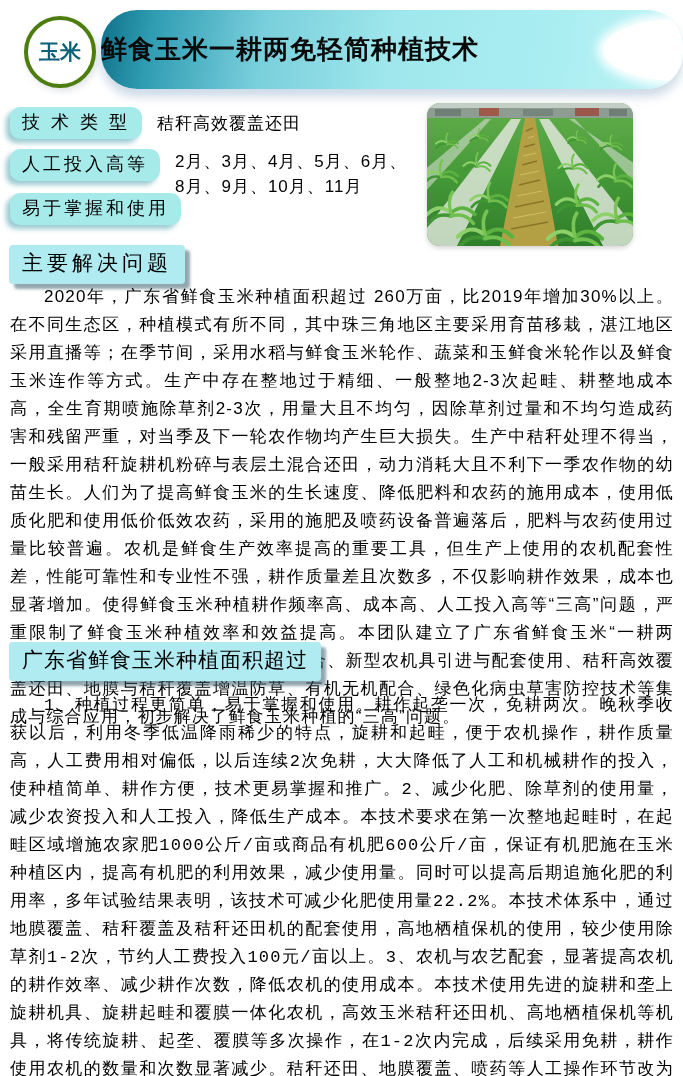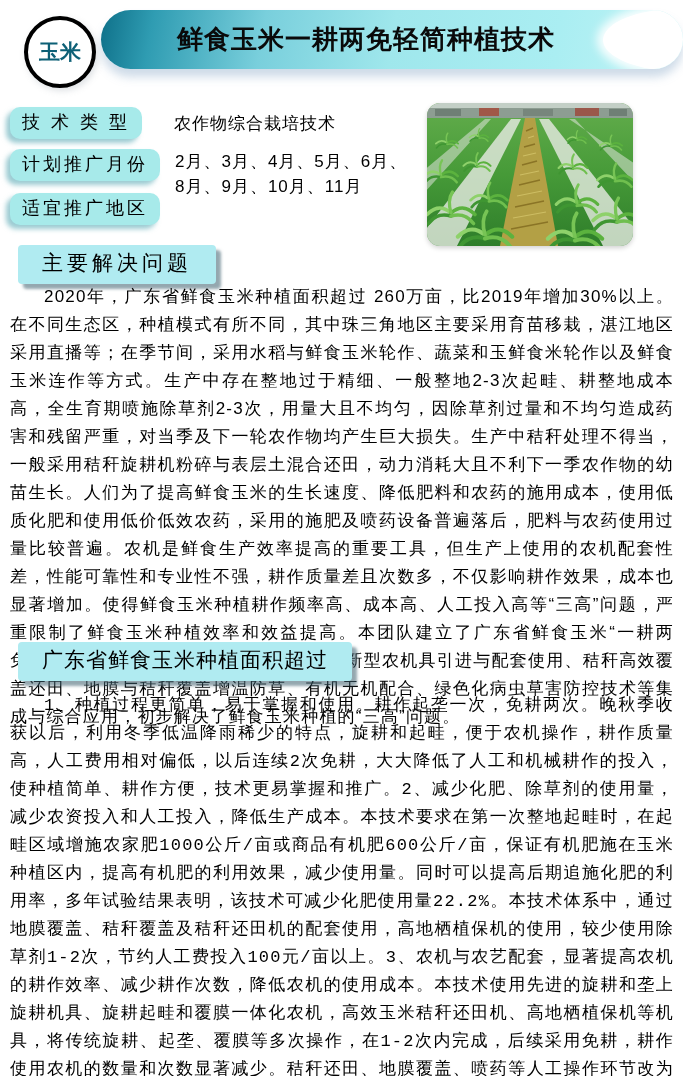--- a/index.html
+++ b/index.html
@@ -3,68 +3,68 @@
 <meta charset="utf-8">
 <style>
   html,body { margin:0; padding:0; background:#ffffff; }
   body { font-family:"Liberation Sans","DejaVu Sans",sans-serif; }
   #page {
     position:relative; width:683px; height:1076px; background:#ffffff; overflow:hidden;
   }
 
   
   .banner {
-    position:absolute; left:101px; top:10px; width:582px; height:59px;
+    position:absolute; left:101px; top:10px; width:582px; height:79px;
     border-radius:36px;
     background:linear-gradient(100deg,#0e7089 0%,#2f9cb2 9%,#79cfdc 28%,#9fe7ec 50%,#aaeef2 78%,#c0f3f5 100%);
     box-shadow:0 8px 10px rgba(125,160,195,0.38);
-    display:flex; align-items:center; justify-content:center; overflow:hidden;
+    display:flex; align-items:center; justify-content:flex-start; overflow:hidden;
   }
   .banner-notch {
     position:absolute; right:-72px; top:50%; transform:translateY(-50%);
     width:152px; height:62px; background:#ffffff; border-radius:50%;
     box-shadow:0 0 10px 6px rgba(255,255,255,0.9);
   }
   .page-title {
     font-size:26px; font-weight:bold; color:#0a0a0a; letter-spacing:1px; margin-right:52px;
     white-space:nowrap;
   }
   .badge {
     position:absolute; left:24px; top:16px; width:64px; height:64px; border-radius:50%;
-    background:#ffffff; border:4px solid #000000; z-index:3;
+    background:#ffffff; border:4px solid #4d7c0f; z-index:3;
     display:flex; align-items:center; justify-content:center;
     font-size:21px; font-weight:bold; color:#0d6076;
     box-shadow:2px 3px 6px rgba(150,160,170,0.3);
   }
 
   
   .info-row { position:absolute; left:10px; display:flex; align-items:flex-start; }
-  #row-type   { top:107px;gap:17px; }
+  #row-type   { top:107px; }
   #row-months { top:149px; }
   #row-region { top:193px; }
   .pill {
     background:#a7eaea; border-radius:10px; padding:3px 12px 5px;
     font-size:18px; color:#000; letter-spacing:3px; white-space:nowrap;
     box-shadow:-4px 4px 5px rgba(73,160,173,0.55);
   }
   .value { font-size:17px; color:#000; padding:5px 0 0 15px; letter-spacing:1px; }
   #row-months .value { width:240px; padding-top:0; line-height:25px; }
   #row-region .value { padding-top:7px; }
 
   
   .photo {
     position:absolute; left:427px; top:103px; width:206px; height:143px;
     border-radius:13px; overflow:hidden; box-shadow:0 2px 5px rgba(0,0,0,0.18);
   }
   .photo svg { display:block; }
 
   
   .sec-head {
-    position:absolute; left:18px; background:#b0ebf1; color:#000;
-    font-size:21px; padding:4px 24px 7px; border-radius:4px;
+    position:absolute; left:9px; background:#b0ebf1; color:#000;
+    font-size:21px; padding:4px 13px 7px; border-radius:4px;
     box-shadow:5px 5px 3px rgba(60,95,110,0.55); white-space:nowrap;
   }
   #sec1-head { top:245px; letter-spacing:4px; }
   #sec2-head { top:642px; letter-spacing:1px; }
 
   .para {
     position:absolute; left:10px; width:664px;
     font-size:17px; line-height:28px; letter-spacing:1.2px;
     text-align:justify; text-indent:2em; color:#000;
   }
@@ -79,28 +79,28 @@
   <div class="banner">
     <div class="page-title">鲜食玉米一耕两免轻简种植技术</div>
     <div class="banner-notch"></div>
   </div>
   <div class="badge">
     <span>玉米</span>
   </div>
 
   <div class="info-row" id="row-type">
     <span class="pill">技 术 类 型</span>
-    <span class="value">农作物综合栽培技术</span>
+    <span class="value">秸秆高效覆盖还田</span>
   </div>
   <div class="info-row" id="row-months">
-    <span class="pill">计划推广月份</span>
+    <span class="pill">人工投入高等</span>
     <span class="value">2月、3月、4月、5月、6月、8月、9月、10月、11月</span>
   </div>
   <div class="info-row" id="row-region">
-    <span class="pill">适宜推广地区</span>
+    <span class="pill">易于掌握和使用</span>
   </div>
 
   <div class="photo">
     <svg viewBox="0 0 206 143" width="206" height="143" xmlns="http://www.w3.org/2000/svg">
       <defs>
         <linearGradient id="fieldG" x1="0" y1="0" x2="0" y2="1">
           <stop offset="0" stop-color="#63ad4c"></stop>
           <stop offset="0.5" stop-color="#469a38"></stop>
           <stop offset="1" stop-color="#2e7d2a"></stop>
         </linearGradient>

